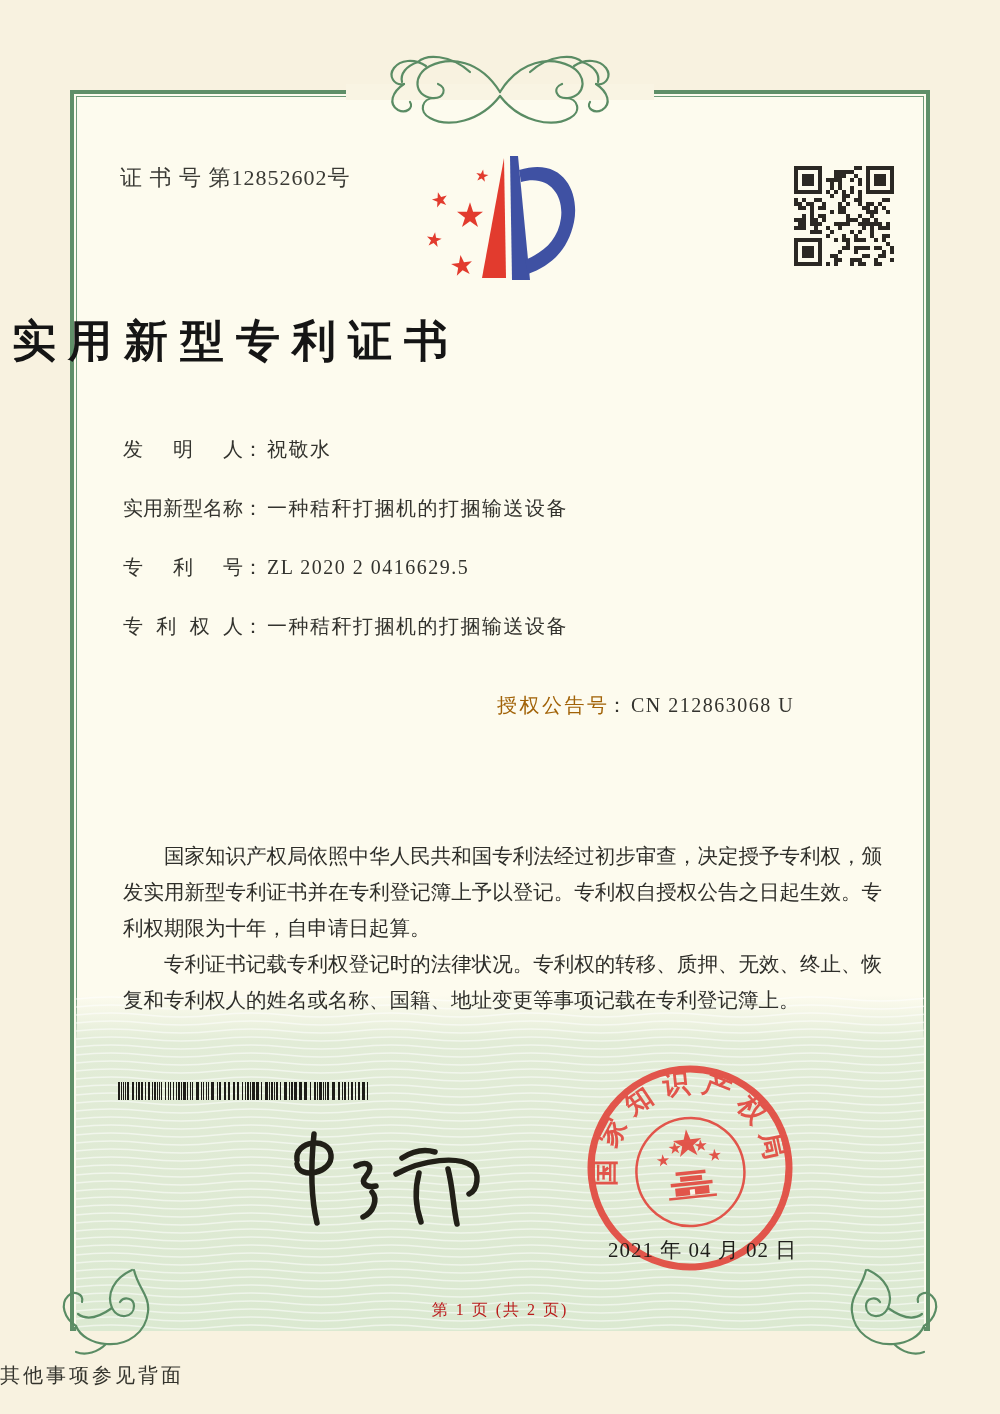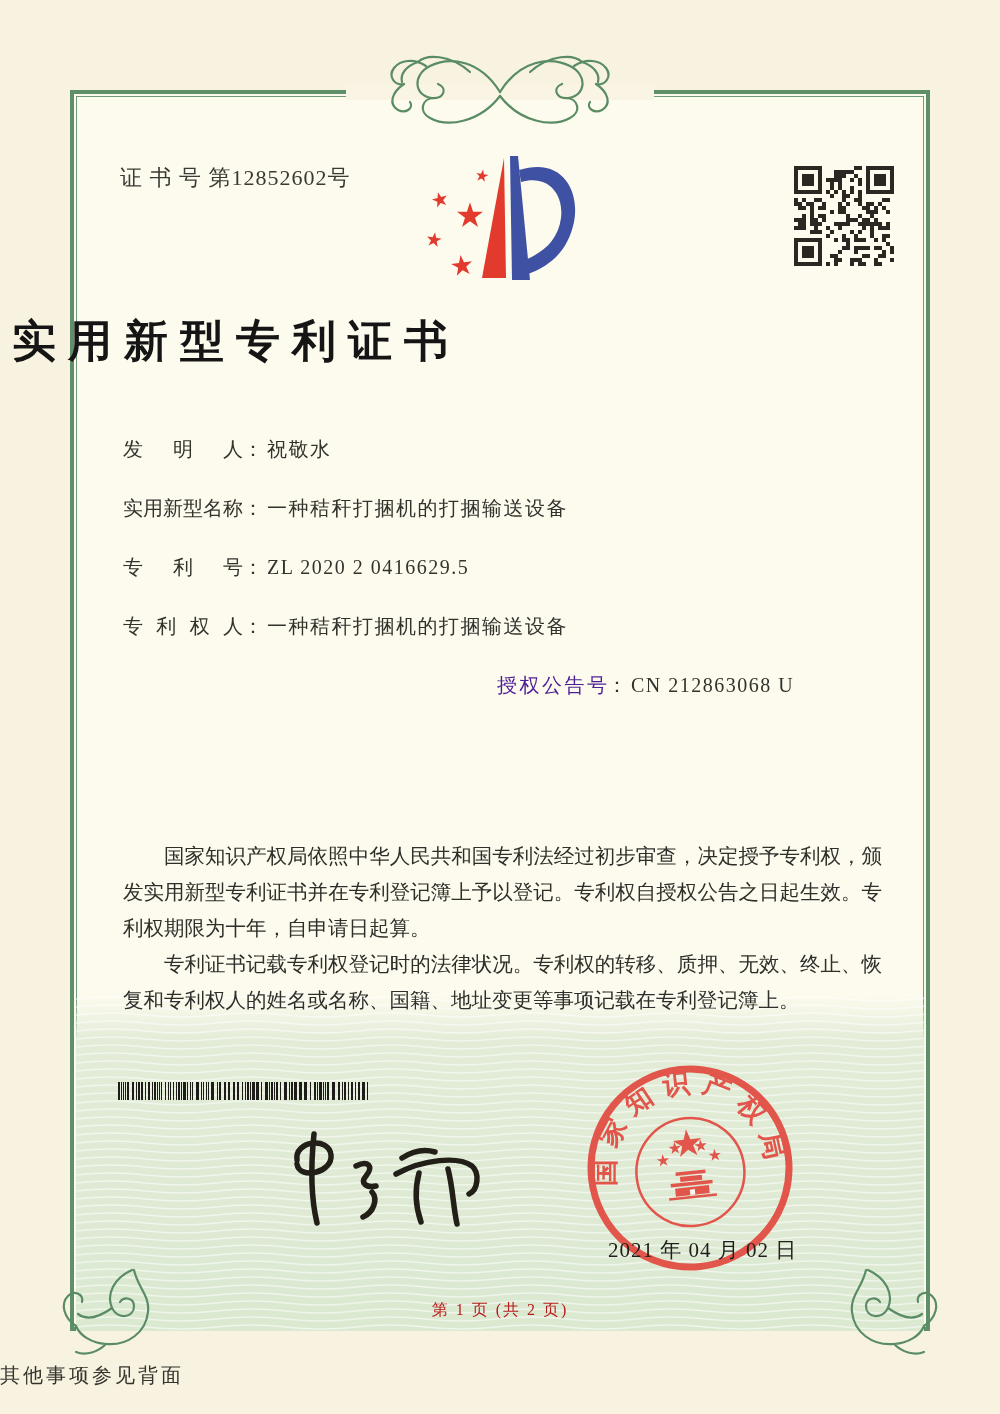--- a/index.html
+++ b/index.html
@@ -23,21 +23,21 @@
     position:absolute;left:0;right:0;top:312px;text-align:left;
     font-size:44px;font-weight:bold;letter-spacing:12px;color:#151515;text-indent:12px;
   }
   .fields{position:absolute;left:123px;top:436px;width:780px;}
   .frow{height:59px;font-size:20px;white-space:pre;}
   .flabel{display:inline-block;width:120px;text-align:justify;text-align-last:justify;vertical-align:top;color:#33332e;}
   .fcolon{display:inline-block;width:24px;color:#33332e;}
   .fvalue{letter-spacing:1.5px;color:#33332e;}
   .grant-row{position:relative;height:59px;font-size:20px;white-space:pre;}
   .grant-right{position:absolute;left:374px;top:0;}
-  .flabel2{display:inline-block;width:110px;text-align:justify;text-align-last:justify;color:#4c1d95;}
+  .flabel2{display:inline-block;width:110px;text-align:justify;text-align-last:justify;color:#a16207;margin-top:20px;}
   .paras{position:absolute;left:123px;right:118px;top:838px;font-size:20.5px;line-height:36px;text-align:justify;color:#2e2e2a;}
   .paras p{margin:0;text-indent:2em;}
   .barcode{position:absolute;left:118px;top:1082px;}
   .signer{position:absolute;left:126px;top:1150px;font-family:"Liberation Sans","DejaVu Sans",sans-serif;font-size:23px;color:#26261f;letter-spacing:4px;}
   .signer div{margin-bottom:14px;}
   .signature{position:absolute;left:284px;top:1118px;}
   .seal{position:absolute;left:580px;top:1058px;opacity:.9;}
   .seal-date{position:absolute;left:608px;top:1236px;font-size:21px;color:#1e1e1a;white-space:pre;letter-spacing:1px;}
   .page-no{position:absolute;left:0;right:0;top:1300px;text-align:center;font-size:16px;color:#b91c1c;letter-spacing:2px;}
   .footer-note{position:absolute;left:0;right:0;top:1362px;text-align:left;font-size:20px;color:#33332c;letter-spacing:3px;}

